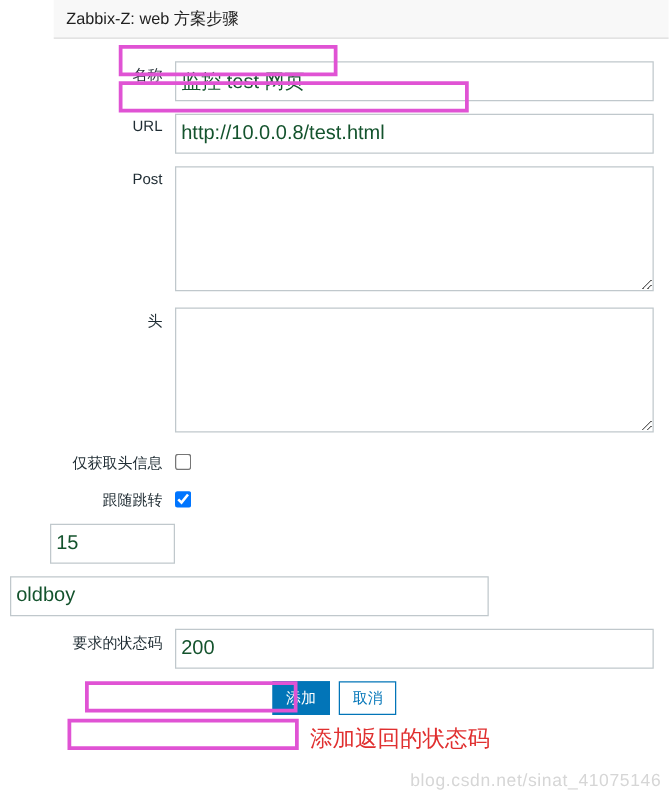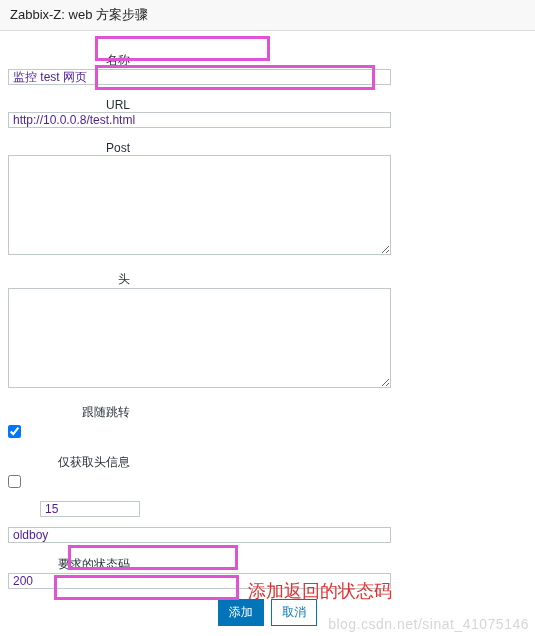--- a/index.html
+++ b/index.html
@@ -12,49 +12,49 @@
     height: 636px;
     overflow: hidden;
     position: relative;
   }
   .dialog-title {
     background: #f8f8f8;
     border-bottom: 1px solid #dcdcdc;
     padding: 6px 10px;
     color: #222;
     font-size: 13px;
+    margin-left: 43px;
   }
   .form {
     padding-top: 18px;
   }
   .row {
     display: flex;
     align-items: flex-start;
     margin-bottom: 10px;
     padding: 0 8px;
-    flex-direction: column;
   }
   .label {
     width: 132px;
     text-align: right;
     padding-right: 10px;
     color: #1f2c33;
     padding-top: 3px;
   }
   .field {
     flex: 1;
     position: relative;
   }
   input[type=text] {
     border: 1px solid #c0c8cc;
-    height: 16px;
+    height: 32px;
     padding: 1px 4px;
-    font-size: 12px;
+    font-size: 16px;
     font-family: inherit;
-    color: #4c1d95;
+    color: #14532d;
     width: 100%;
   }
   .input-short { width: 100px !important; margin-left: 32px; }
   textarea {
     border: 1px solid #c0c8cc;
     font-size: 12px;
     font-family: inherit;
     padding: 2px 4px;
     width: 383px;
     height: 100px;
@@ -143,30 +143,30 @@
 
 
   <div class="row">
     <div class="label">头</div>
     <div class="field">
       <textarea style=""></textarea>
     </div>
   </div>
 
   <div class="row">
-    <div class="label">跟随跳转</div>
+    <div class="label">仅获取头信息</div>
     <div class="field">
-      <input type="checkbox" checked="" style="">
+      <input type="checkbox" style="">
     </div>
   </div>
 
   <div class="row">
-    <div class="label">仅获取头信息</div>
+    <div class="label">跟随跳转</div>
     <div class="field">
-      <input type="checkbox" style="">
+      <input type="checkbox" checked="" style="">
     </div>
   </div>
 
   <div class="row">
     <div class="field">
       <input type="text" class="input-short" value="15" style="">
     </div>
   </div>
 
   <div class="row">

